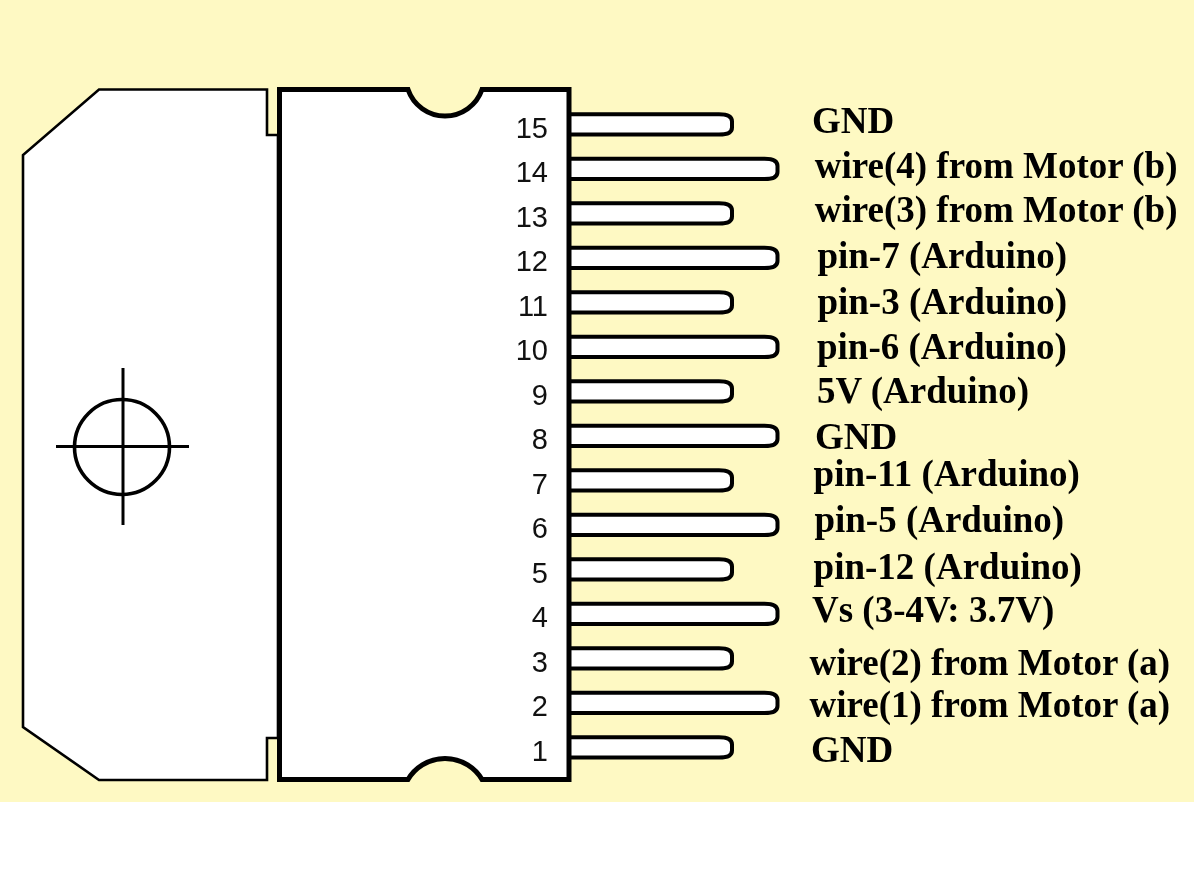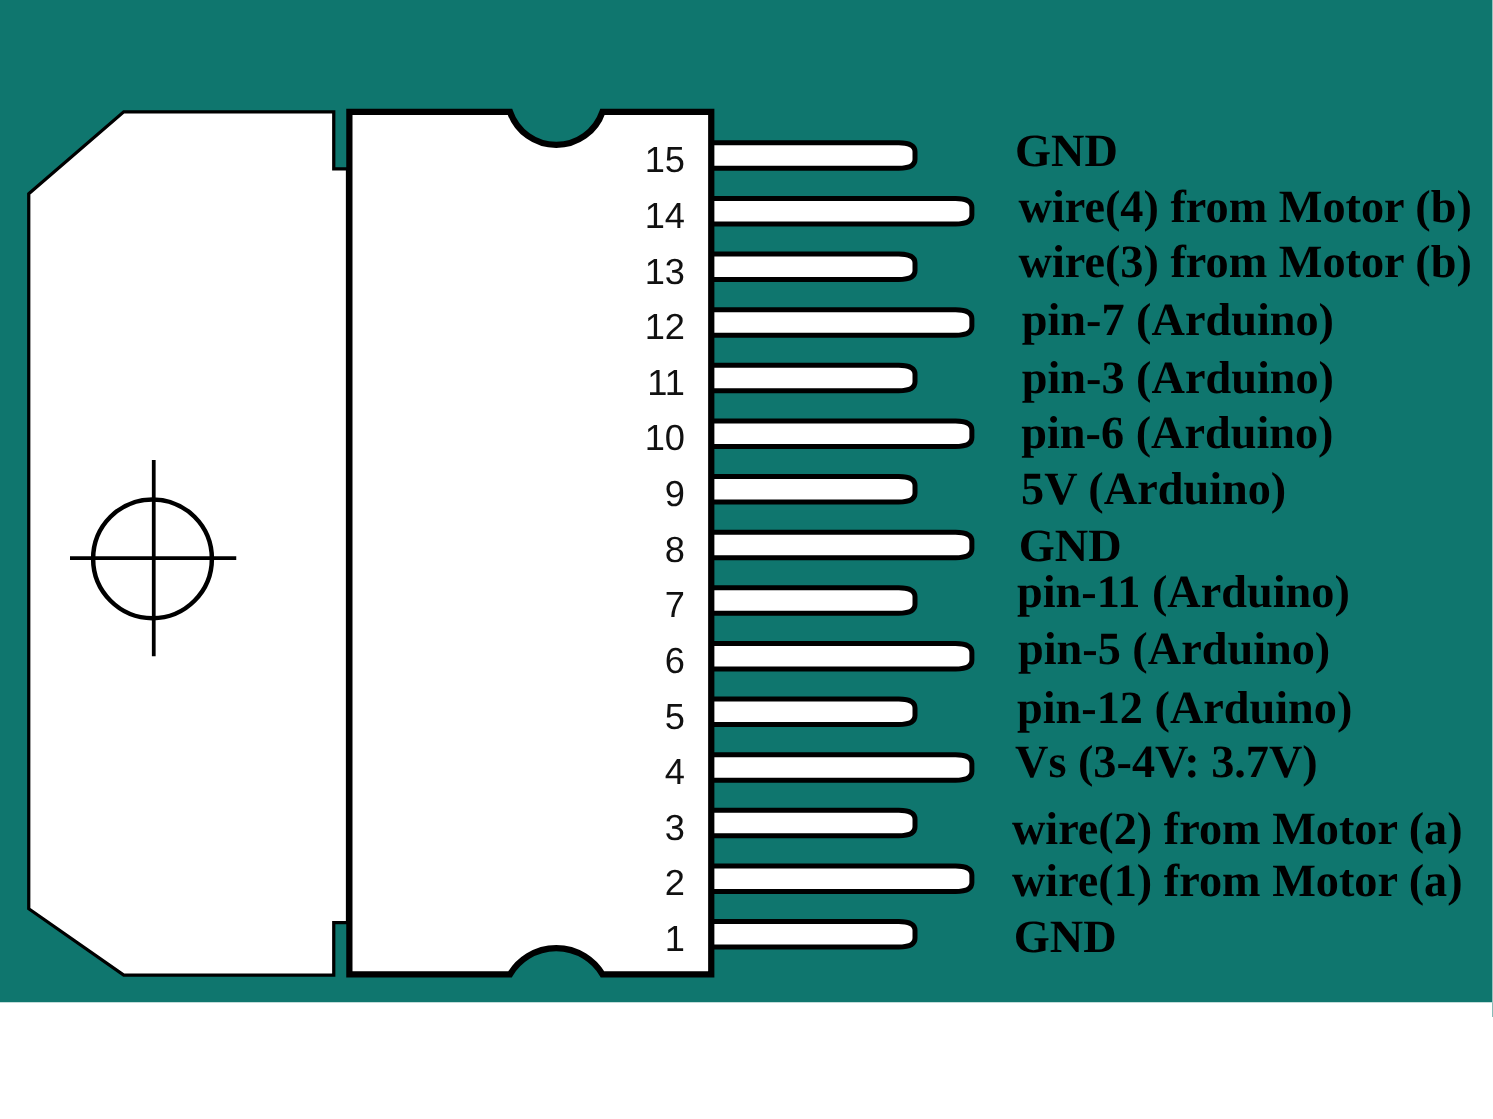--- a/index.html
+++ b/index.html
@@ -1,16 +1,16 @@
 <!DOCTYPE html>
 <html><head>
 <meta charset="utf-8">
 <style>
   html,body{margin:0;padding:0;background:#ffffff;}
-  #canvas{position:relative;width:1194px;height:802px;background:#0f766e;overflow:hidden;}
+  #canvas{position:relative;width:1194px;height:802px;background:#fef9c3;overflow:hidden;}
 </style>
 </head>
 <body>
 <div id="canvas">
 <svg width="1194" height="895" viewBox="0 0 1194 895" xmlns="http://www.w3.org/2000/svg">
   <path d="M99 89.5 L267 89.5 L267 135 L278 135 L278 738 L267 738 L267 780 L99 780 L23 727 L23 155 Z" fill="#ffffff" stroke="#000000" stroke-width="2.6" stroke-linejoin="miter"></path>
   <circle cx="122" cy="447" r="47.5" fill="none" stroke="#000000" stroke-width="3.6"></circle>
   <line x1="123" y1="368" x2="123" y2="525" stroke="#000000" stroke-width="3"></line>
   <line x1="56" y1="446.5" x2="189" y2="446.5" stroke="#000000" stroke-width="3"></line>
   <g fill="#ffffff" stroke="#000000" stroke-width="4">

